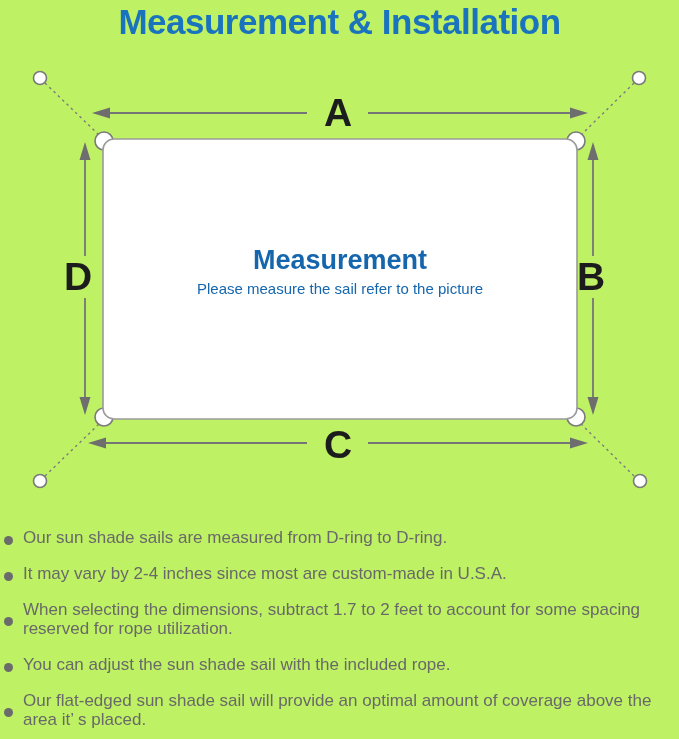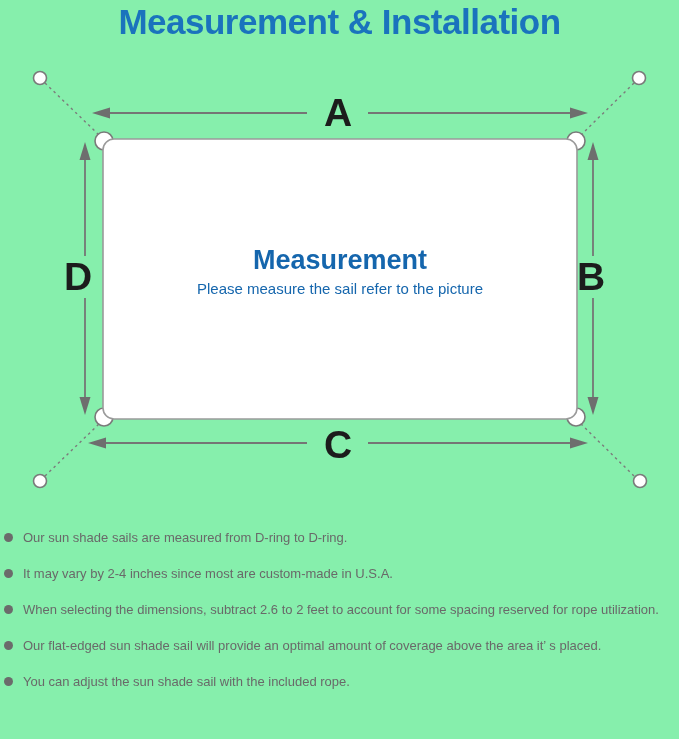--- a/index.html
+++ b/index.html
@@ -8,21 +8,21 @@
     background: #ffffff;
     width: 679px;
     height: 739px;
     overflow: hidden;
     font-family: "Liberation Sans", sans-serif;
   }
   .page {
     position: relative;
     width: 679px;
     height: 739px;
-    background: #86efac;
+    background: #bef264;
   }
   .page-title {
     margin: 0;
     padding-top: 2px;
     height: 56px;
     text-align: center;
     font-size: 35px;
     font-weight: bold;
     letter-spacing: -0.5px;
     color: #1a73bd;
@@ -53,24 +53,24 @@
     font-size: 15px;
     fill: #1566ad;
   }
   .bullets {
     list-style: none;
     margin: 10px 0 0 0;
     padding: 0 6px 0 4px;
   }
   .bullets li {
     display: flex;
-    align-items: flex-start;
+    align-items: center;
     margin-bottom: 17px;
     color: #696969;
-    font-size: 13px;
+    font-size: 17px;
     line-height: 19px;
   }
   .bullet-dot {
     width: 9px;
     height: 9px;
     border-radius: 50%;
     background: #6b6b6b;
     margin: 5px 10px 0 0;
     flex-shrink: 0;
   }
@@ -149,25 +149,25 @@
     <li>
       <span class="bullet-dot"></span>
       <span>Our sun shade sails are measured from D-ring to D-ring.</span>
     </li>
     <li>
       <span class="bullet-dot"></span>
       <span>It may vary by 2-4 inches since most are custom-made in U.S.A.</span>
     </li>
     <li>
       <span class="bullet-dot"></span>
-      <span>When selecting the dimensions, subtract 2.6 to 2 feet to account for some spacing reserved for rope utilization.</span>
+      <span>When selecting the dimensions, subtract 1.7 to 2 feet to account for some spacing reserved for rope utilization.</span>
+    </li>
+    <li>
+      <span class="bullet-dot"></span>
+      <span>You can adjust the sun shade sail with the included rope.</span>
     </li>
     <li>
       <span class="bullet-dot"></span>
       <span>Our flat-edged sun shade sail will provide an optimal amount of coverage above the area it’ s placed.</span>
-    </li>
-    <li>
-      <span class="bullet-dot"></span>
-      <span>You can adjust the sun shade sail with the included rope.</span>
     </li>
   </ul>
 
 </div>
 
 </body></html>

